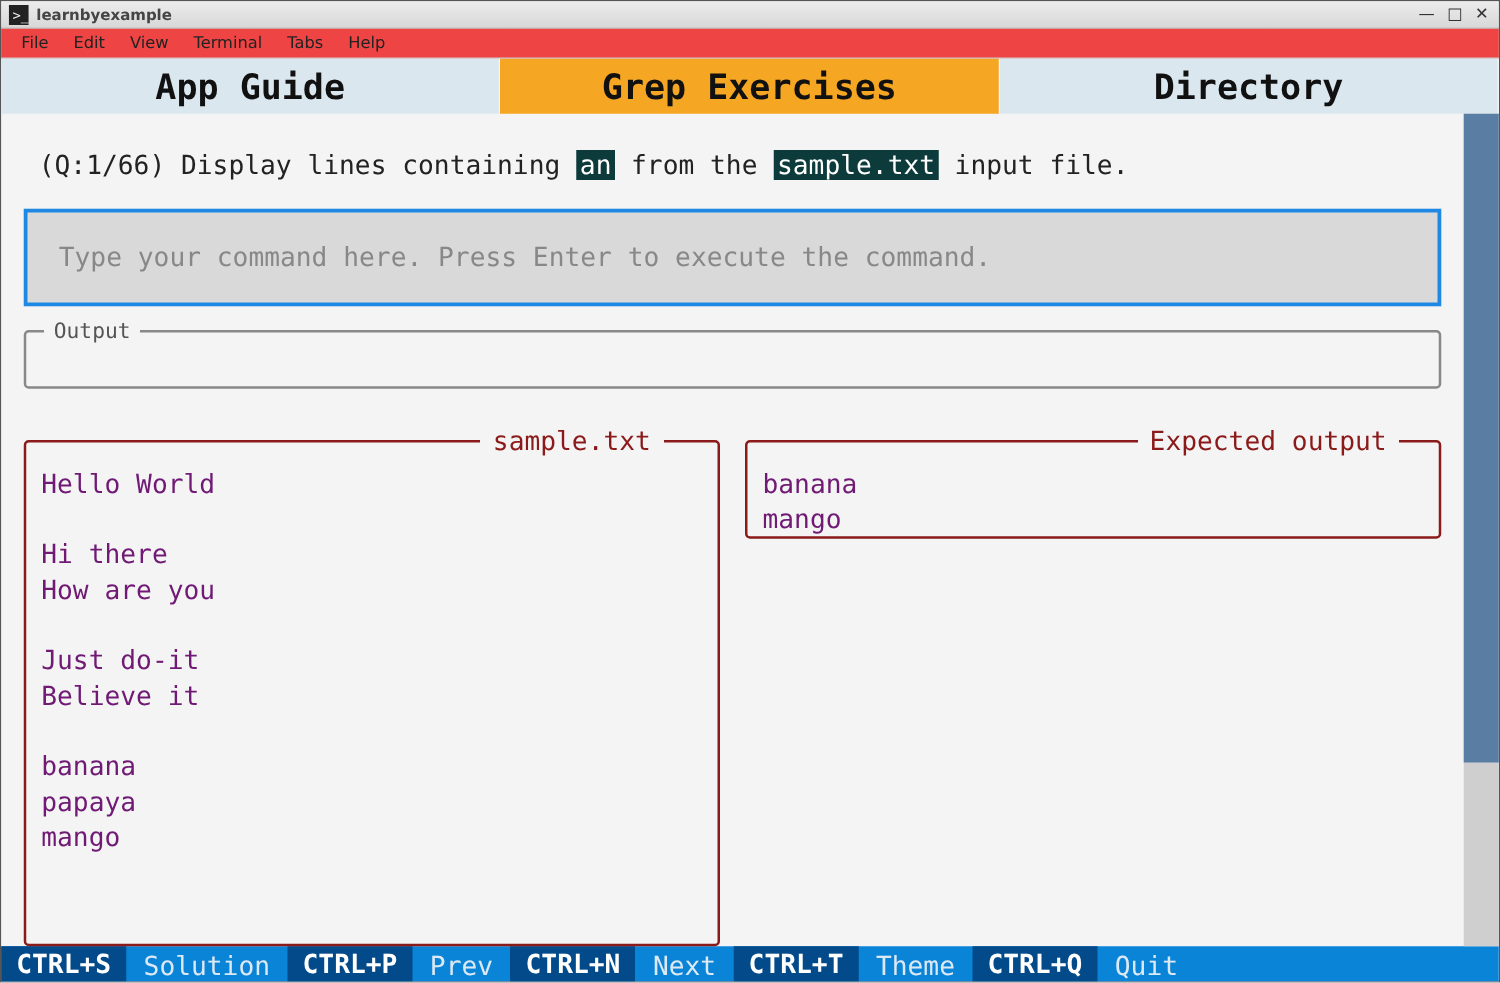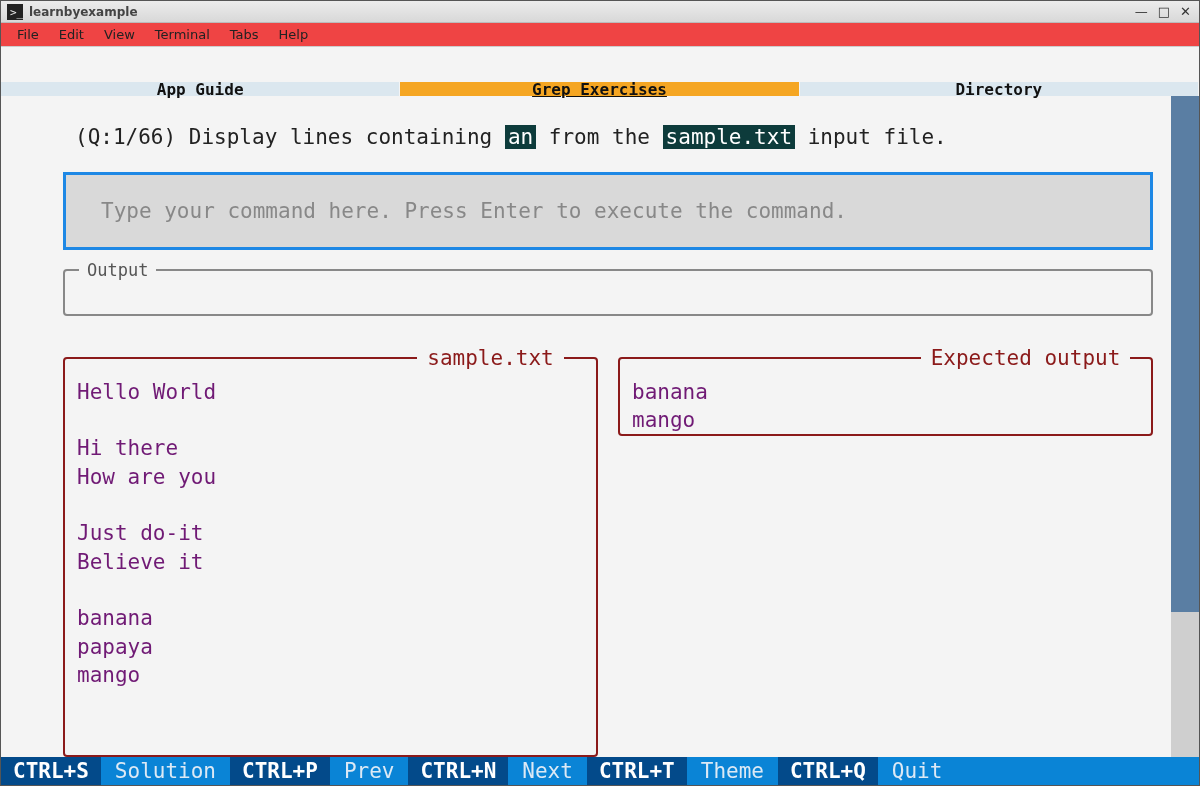--- a/index.html
+++ b/index.html
@@ -6,43 +6,43 @@
   html, body { width: 1200px; height: 786px; overflow: hidden; font-family: "DejaVu Sans", Arial, sans-serif; background: #dcdcdc; }
   .window { width: 1200px; height: 786px; display: flex; flex-direction: column; background: #dcdcdc; border: 1px solid #555; }
   .titlebar { height: 22px; background: linear-gradient(#ececec,#d8d8d8); display: flex; align-items: center; border-bottom: 1px solid #bbb; font-size: 12px; color: #333; }
   .titlebar .icon { width: 16px; height: 16px; margin: 0 6px; display: inline-flex; align-items: center; justify-content: center; }
   .titlebar .title { flex: 1; text-align: left; font-weight: bold; color: #444; }
   .titlebar .win-buttons { display: flex; gap: 10px; padding: 0 8px; font-size: 13px; color: #333; }
   .titlebar .win-buttons span { cursor: pointer; }
   .menubar { height: 24px; background: #ef4444; display: flex; align-items: center; padding: 0 8px; gap: 4px; font-size: 13px; color: #222; border-bottom: 1px solid #ccc;}
   .menubar .menu-item { padding: 2px 8px; cursor: pointer; }
   .app { flex: 1; display: flex; flex-direction: column; background: #f4f4f4; position: relative; }
-  .tabs { display: flex; height: 14px; font-family: "DejaVu Sans Mono","Consolas",monospace; font-size: 16px; font-weight: bold; margin-top: 35px; }
+  .tabs { display: flex; height: 44px; font-family: "DejaVu Sans Mono","Consolas",monospace; font-size: 28px; font-weight: bold; }
   .tab { flex: 1; display: flex; align-items: center; justify-content: center; background: #dbe7ef; color: #111; border-right: 1px solid #f4f4f4;}
-  .tab.active { background: #f5a623; text-decoration: underline; }
-  .content { flex: 1; display: flex; position: relative; margin-left: 44px; }
+  .tab.active { background: #f5a623; }
+  .content { flex: 1; display: flex; position: relative; }
   .main { flex: 1; padding: 18px 18px 0 18px; font-family: "DejaVu Sans Mono","Consolas",monospace; font-size: 21px; color: #222; display:flex; flex-direction:column; }
   .question { margin: 8px 12px 18px 12px; line-height: 1.5; }
   .hl { background: #0d3b3b; color: #fff; padding: 0 3px; }
   .cmd-input { margin: 0 0 10px 0; }
-  .cmd-input input { width: 100%; height: 78px; border: 3px solid #1e88e5; background: #d9d9d9; font-family: inherit; font-size: 21px; padding: 0 35px; color: #333; }
+  .cmd-input input { width: 100%; height: 78px; border: 3px solid #1e88e5; background: #d9d9d9; font-family: inherit; font-size: 21px; padding: 0 25px; color: #333; }
   .cmd-input input::placeholder { color: #888; }
   fieldset.output { border: 2px solid #888; border-radius: 4px; padding: 10px 14px 24px 14px; margin-bottom: 30px; }
   fieldset.output legend { padding: 0 8px; color: #555; font-size: 17px; }
   .panels { display: flex; gap: 20px; flex:1; }
   fieldset.panel { border: 2px solid #8b1a1a; border-radius: 4px; padding: 8px 12px 12px 12px; flex: 1; min-width: 0; }
   fieldset.panel legend { padding: 0 10px; color: #8b1a1a; font-size: 21px; text-align: center; }
   fieldset.panel.left legend { margin-left: 160px; }
   fieldset.panel.right legend { margin-left: 140px; }
   .panel pre { font-family: inherit; font-size: 21px; color: #701a75; white-space: pre-wrap; line-height: 1.35; }
   .panel.right { height: 90px; }
   .scrollbar { width: 28px; background: #cfcfcf; position: relative; }
   .scrollbar .thumb { position: absolute; left: 0; right: 0; top: 0; height: 78%; background: #5a7ea3; }
   .footer { height: 28px; background: #0a84d6; color: #fff; display: flex; align-items: center; font-family: "DejaVu Sans Mono","Consolas",monospace; font-size: 21px; }
-  .footer .kseg { display: flex; align-items: center; height: 100%; }
+  .footer .kseg { display: flex; align-items: flex-end; height: 100%; }
   .footer .key { background: #034a8a; padding: 0 12px; font-weight: bold; height:100%; display:flex; align-items:center;}
   .footer .label { padding: 0 14px; color: #dce9f5; }
 </style>
 </head>
 <body>
 
 <div class="window">
 
   <div class="titlebar">
     <span class="icon">

